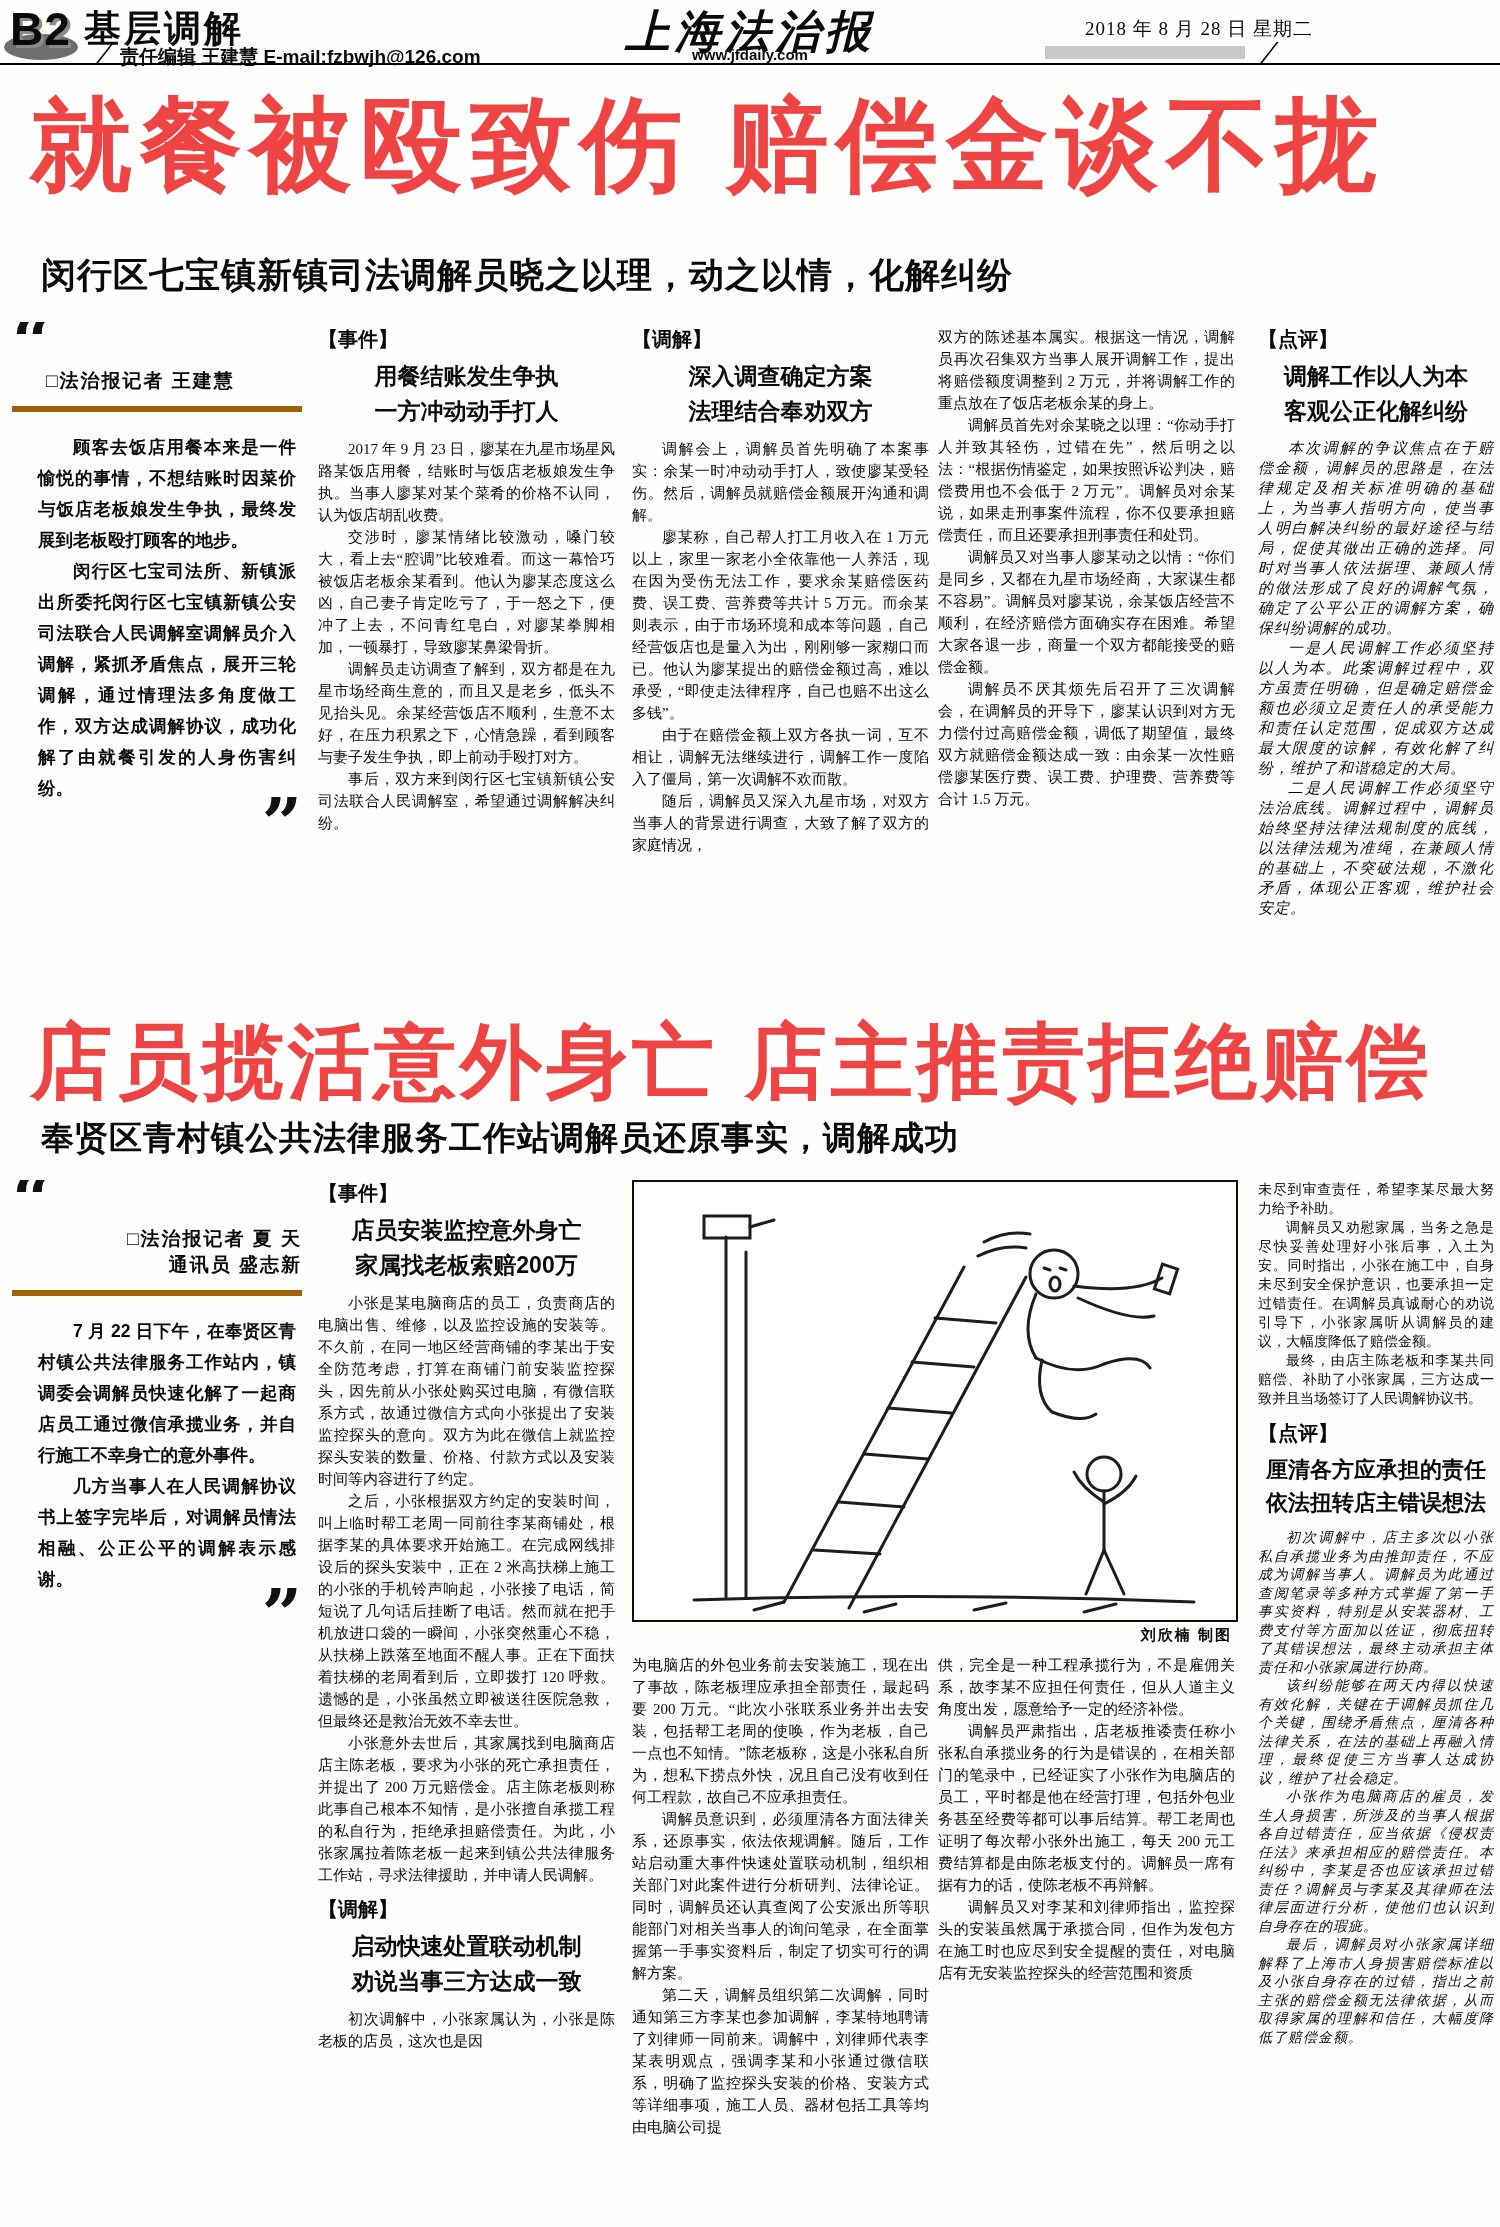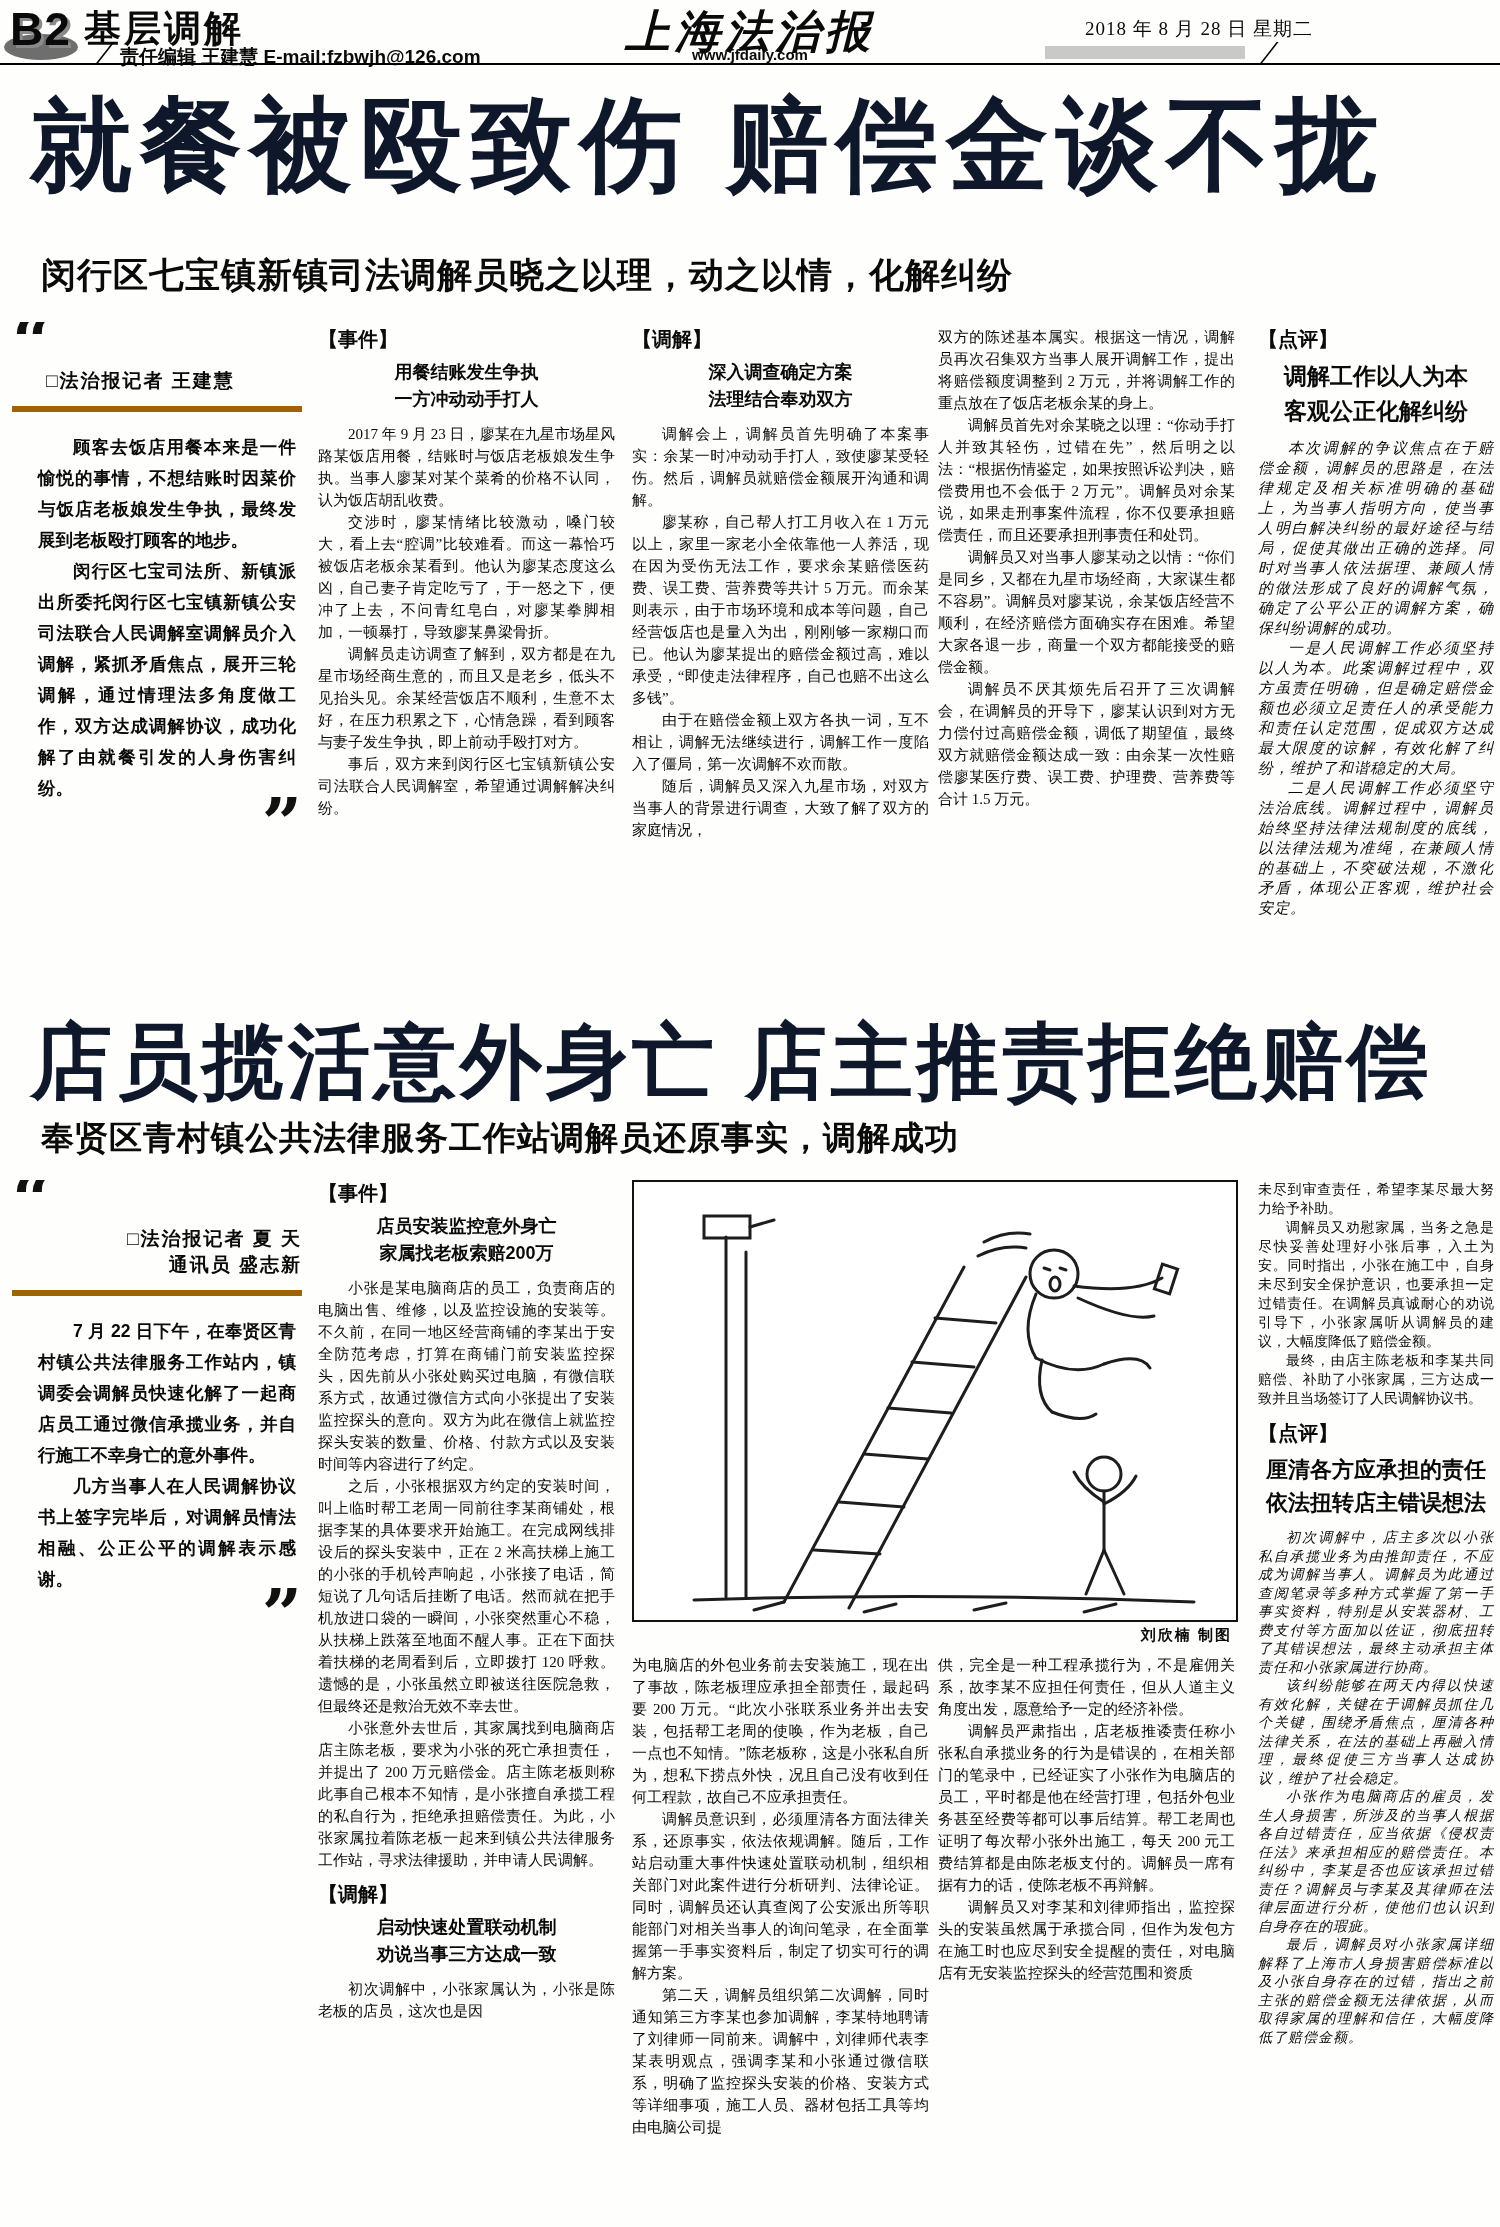--- a/index.html
+++ b/index.html
@@ -14,31 +14,31 @@
   .section-title{left:84px;top:4px;font-size:37px;font-weight:900;letter-spacing:3px;}
   .editor-line{left:120px;top:44px;font-size:19px;font-weight:700;}
   .masthead{left:580px;top:2px;width:340px;text-align:center;font-size:45px;font-weight:900;letter-spacing:5px;font-style:italic;}
   .website{left:580px;top:46px;width:340px;text-align:center;font-size:15px;font-weight:800;}
   .date-line{left:1085px;top:16px;font-size:19px;letter-spacing:1px;}
   .gray-bar{left:1045px;top:46px;width:200px;height:13px;background:#c9c9c9;}
   .hrule{left:0;top:63px;width:1500px;height:2px;background:#000;}
   .slash{top:42px;width:2px;height:22px;background:#000;transform:skewX(-38deg);}
 
   
-  .headline{left:30px;white-space:nowrap;font-weight:900;letter-spacing:8px;color:#0f172a;}
+  .headline{left:30px;white-space:nowrap;font-weight:900;letter-spacing:8px;color:#ef4444;}
   .h1a{top:78px;font-size:102px;}
   .h2a{top:1008px;font-size:82px;letter-spacing:4px;}
   .subhead{left:41px;font-weight:700;}
   .sh1{top:252px;font-size:35px;letter-spacing:1px;}
   .sh2{top:1116px;font-size:33px;letter-spacing:1px;}
 
   
   .col{overflow:hidden;}
   .tag{font-size:20px;font-weight:900;margin:0 0 6px 0;}
-  .stitle{font-size:18px;font-weight:800;text-align:center;line-height:1.5;margin:2px 0 10px 0;}
+  .stitle{font-size:23px;font-weight:800;text-align:center;line-height:1.5;margin:2px 0 10px 0;}
   .bt{font-size:15px;line-height:22px;text-align:justify;}
   .bt .p{text-indent:2em;margin:0;}
   .bt .pc{text-indent:0;margin:0;}
 
   
   .qmark{font-family:"DejaVu Serif",serif;font-size:70px;font-weight:900;line-height:40px;color:#111;}
   .qclose{text-align:right;}
   .byline{font-size:19px;font-weight:800;border-bottom:6px solid #a16207;padding:6px 0 12px 34px;margin-bottom:20px;letter-spacing:2px;}
   .qt{font-size:17.5px;line-height:31px;font-weight:700;text-align:justify;padding:0 6px 0 26px;}
   .qt .p{text-indent:2em;margin:0;}

